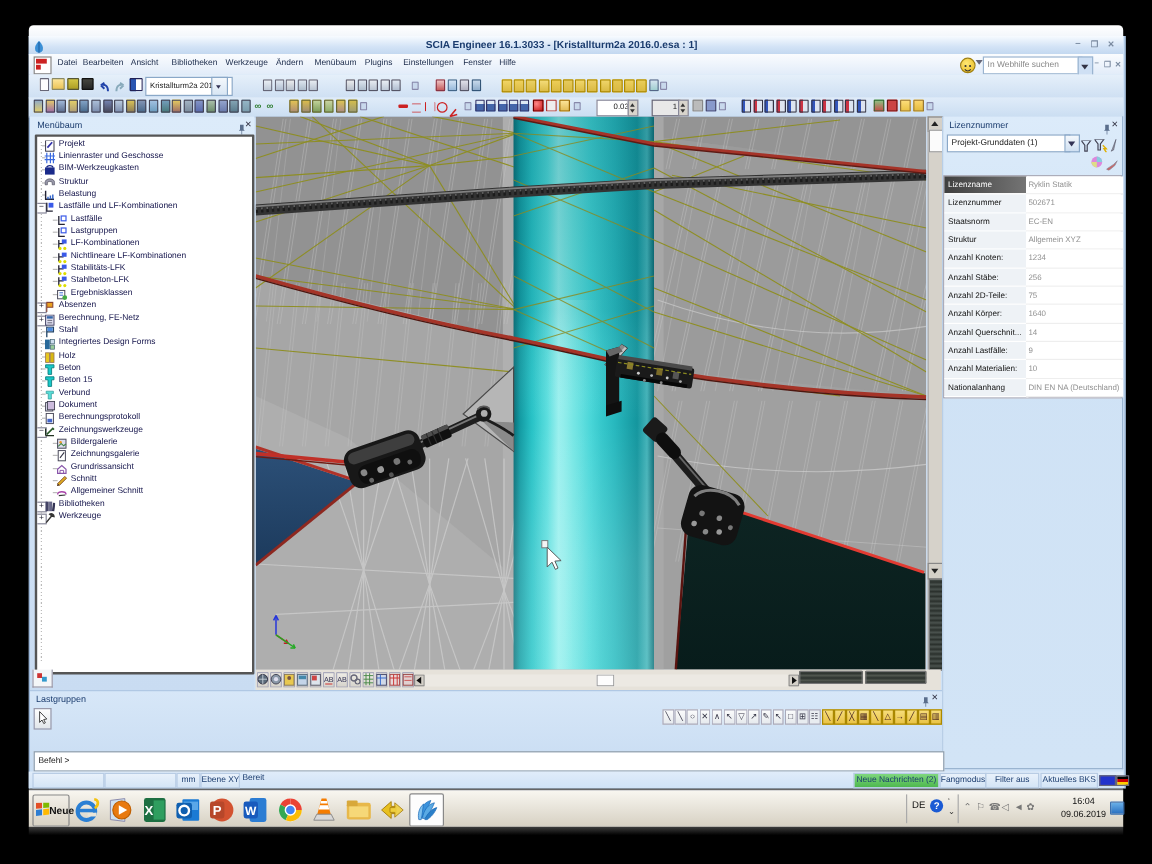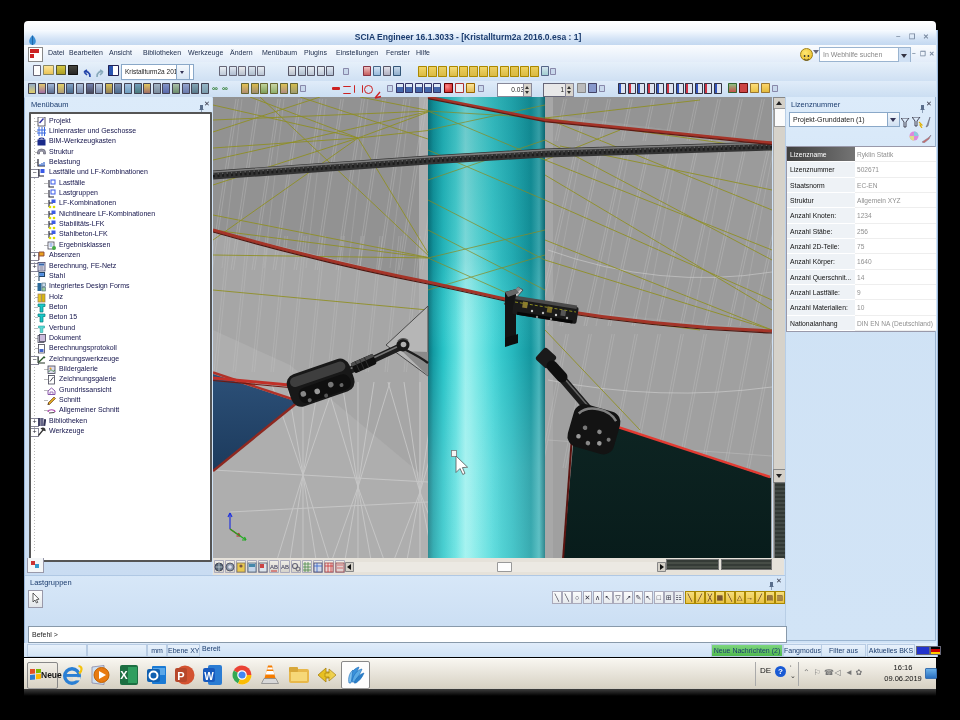--- a/index.html
+++ b/index.html
@@ -910,21 +910,21 @@
     <div class="abs" style="left:751px;top:7px;width:11px;height:11px;border-radius:50%;background:#1a5ad4;color:#fff;font-size:8px;font-weight:bold;text-align:center;line-height:11px;">?</div>
     <div class="abs" style="left:766px;top:6px;font-size:7px;color:#333;">ʻ<br>⌄</div>
     <div class="abs" style="left:774px;top:3px;width:1px;height:24px;background:#aaa;"></div>
     <div class="abs" style="left:779px;top:9px;font-size:8px;color:#777;">⌃</div>
     <div class="abs" style="left:789.5px;top:9px;font-size:8px;color:#777;">⚐</div>
     <div class="abs" style="left:800px;top:9px;font-size:8px;color:#777;">☎</div>
     <div class="abs" style="left:810.5px;top:9px;font-size:8px;color:#777;">◁</div>
     <div class="abs" style="left:821px;top:9px;font-size:8px;color:#777;">◄</div>
     <div class="abs" style="left:831.5px;top:9px;font-size:8px;color:#777;">✿</div>
     <div class="abs" style="left:856px;top:4px;width:46px;height:22px;font-size:7.5px;color:#111;text-align:center;">
-      <div>16:16</div>
+      <div>16:04</div>
       <div style="margin-top:2px;">09.06.2019</div>
     </div>
     <div class="abs" style="left:901px;top:9px;width:10px;height:9px;background:linear-gradient(#6ab0e8,#2a70c0);border:1px solid #3a70b0;border-radius:1px;"></div>
   </div>
 
 <div class="abs" style="left:24px;top:688px;width:912px;height:8px;background:linear-gradient(rgba(200,200,200,.35),rgba(0,0,0,0));"></div>
 
 <div class="ico" style="left:33px;top:65px;width:8px;height:11px;background:#fdfdfd;box-shadow:inset 0 0 0 1px #667;"></div>
 <div class="ico" style="left:43px;top:65px;width:11px;height:10px;background:linear-gradient(#ffe9a0,#e8c050);box-shadow:inset 0 0 0 1px #886;"></div>
 <div class="ico" style="left:56px;top:65px;width:10px;height:10px;background:linear-gradient(#d8cc48,#a89a20);box-shadow:inset 0 0 0 1px #553;"></div>

